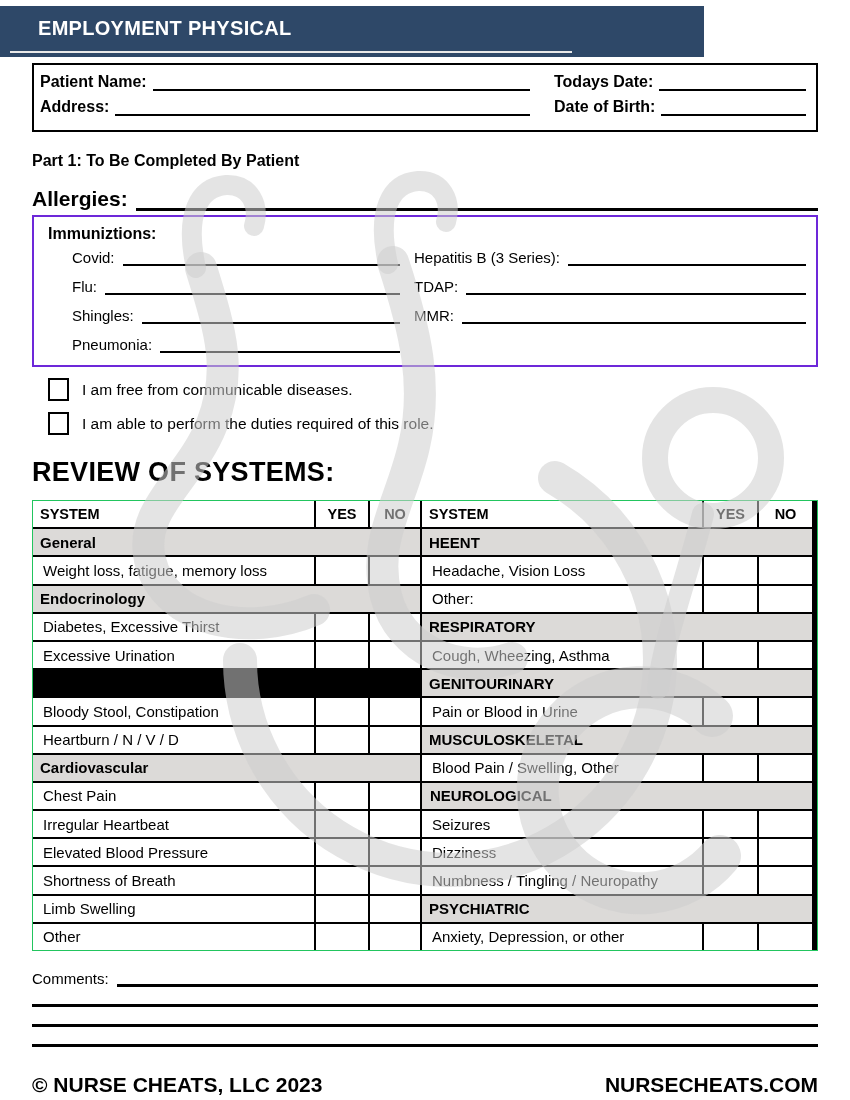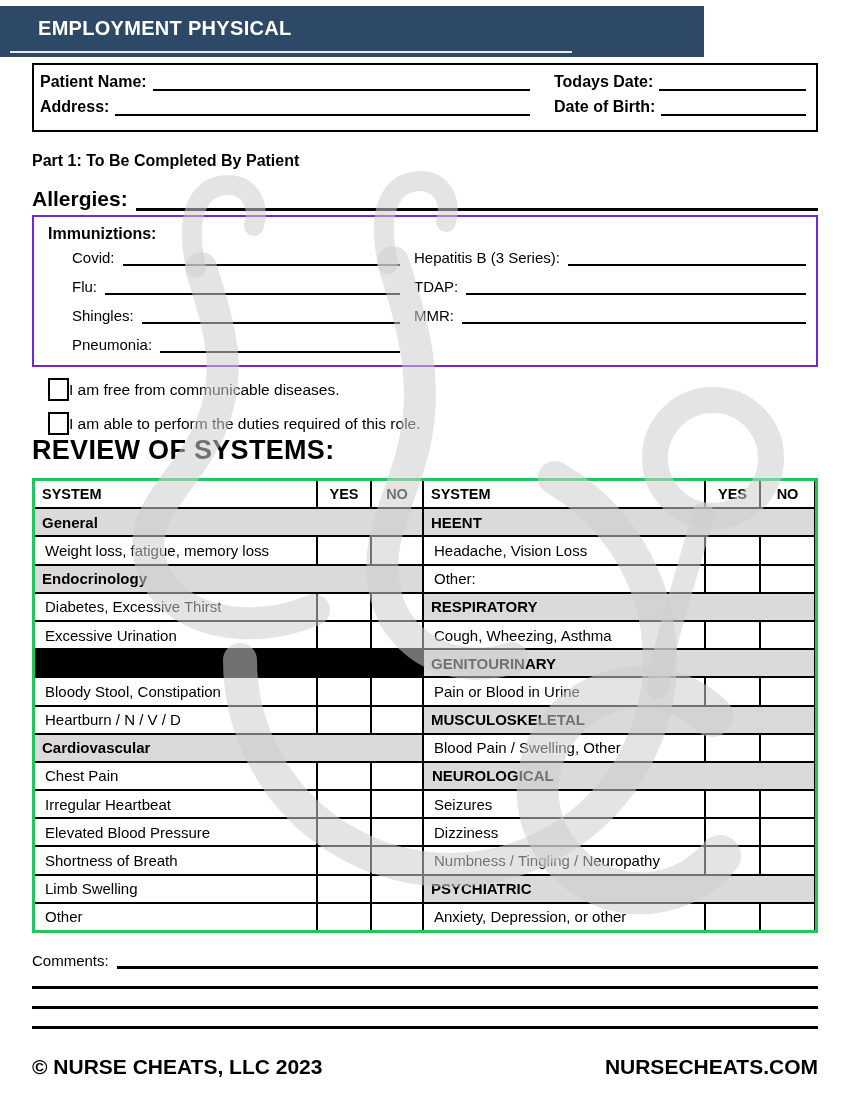--- a/index.html
+++ b/index.html
@@ -43,28 +43,28 @@
   .immun-box { margin-top:4px; border:2px solid #6d28d9; padding:8px 10px 12px 14px; }
   .immun-title { font-weight:bold; font-size:16px; margin-bottom:6px; }
   .immun-grid { display:grid; grid-template-columns:352px 1fr; column-gap:14px; row-gap:12px; }
   .immun-field { display:flex; align-items:flex-end; font-size:15px; }
   .immun-field .lbl { white-space:nowrap; padding-right:8px; }
   .immun-grid .left { margin-left:24px; }
 
   
   .checkrow { display:flex; align-items:center; margin-top:11px; margin-left:16px; }
   .checkbox { width:21px; height:23px; border:2px solid #000; background:#fff; flex:none; }
-  .checkrow .lbl { font-size:15.5px; }
-
-  
-  .ros-title { font-size:27px; font-weight:bold; letter-spacing:.3px; }
+  .checkrow .lbl { font-size:15.5px; margin-left:13px; }
+
+  
+  .ros-title { margin-top:22px; font-size:27px; font-weight:bold; letter-spacing:.3px; }
   .ros-grid {
     margin-top:12px; display:grid;
     grid-template-columns:281px 52px 50px 280px 53px 53px;
-    grid-auto-rows:26.2px; gap:2px; background:#000; border:3px solid #22c55e;
+    grid-auto-rows:26.2px; gap:2px; background:#000; border:1px solid #22c55e;
     font-size:15px;
   }
   .cell { background:#fff; display:flex; align-items:center; overflow:hidden; }
   .cell.th { font-weight:bold; font-size:14.5px; padding-left:7px; }
   .cell.th.c { justify-content:center; padding-left:0; }
   .cell.cat { font-weight:bold; padding-left:7px; }
   .cell.item { padding-left:10px; white-space:nowrap; }
 
   
   .comments { margin-top:19px; font-size:15px; }

